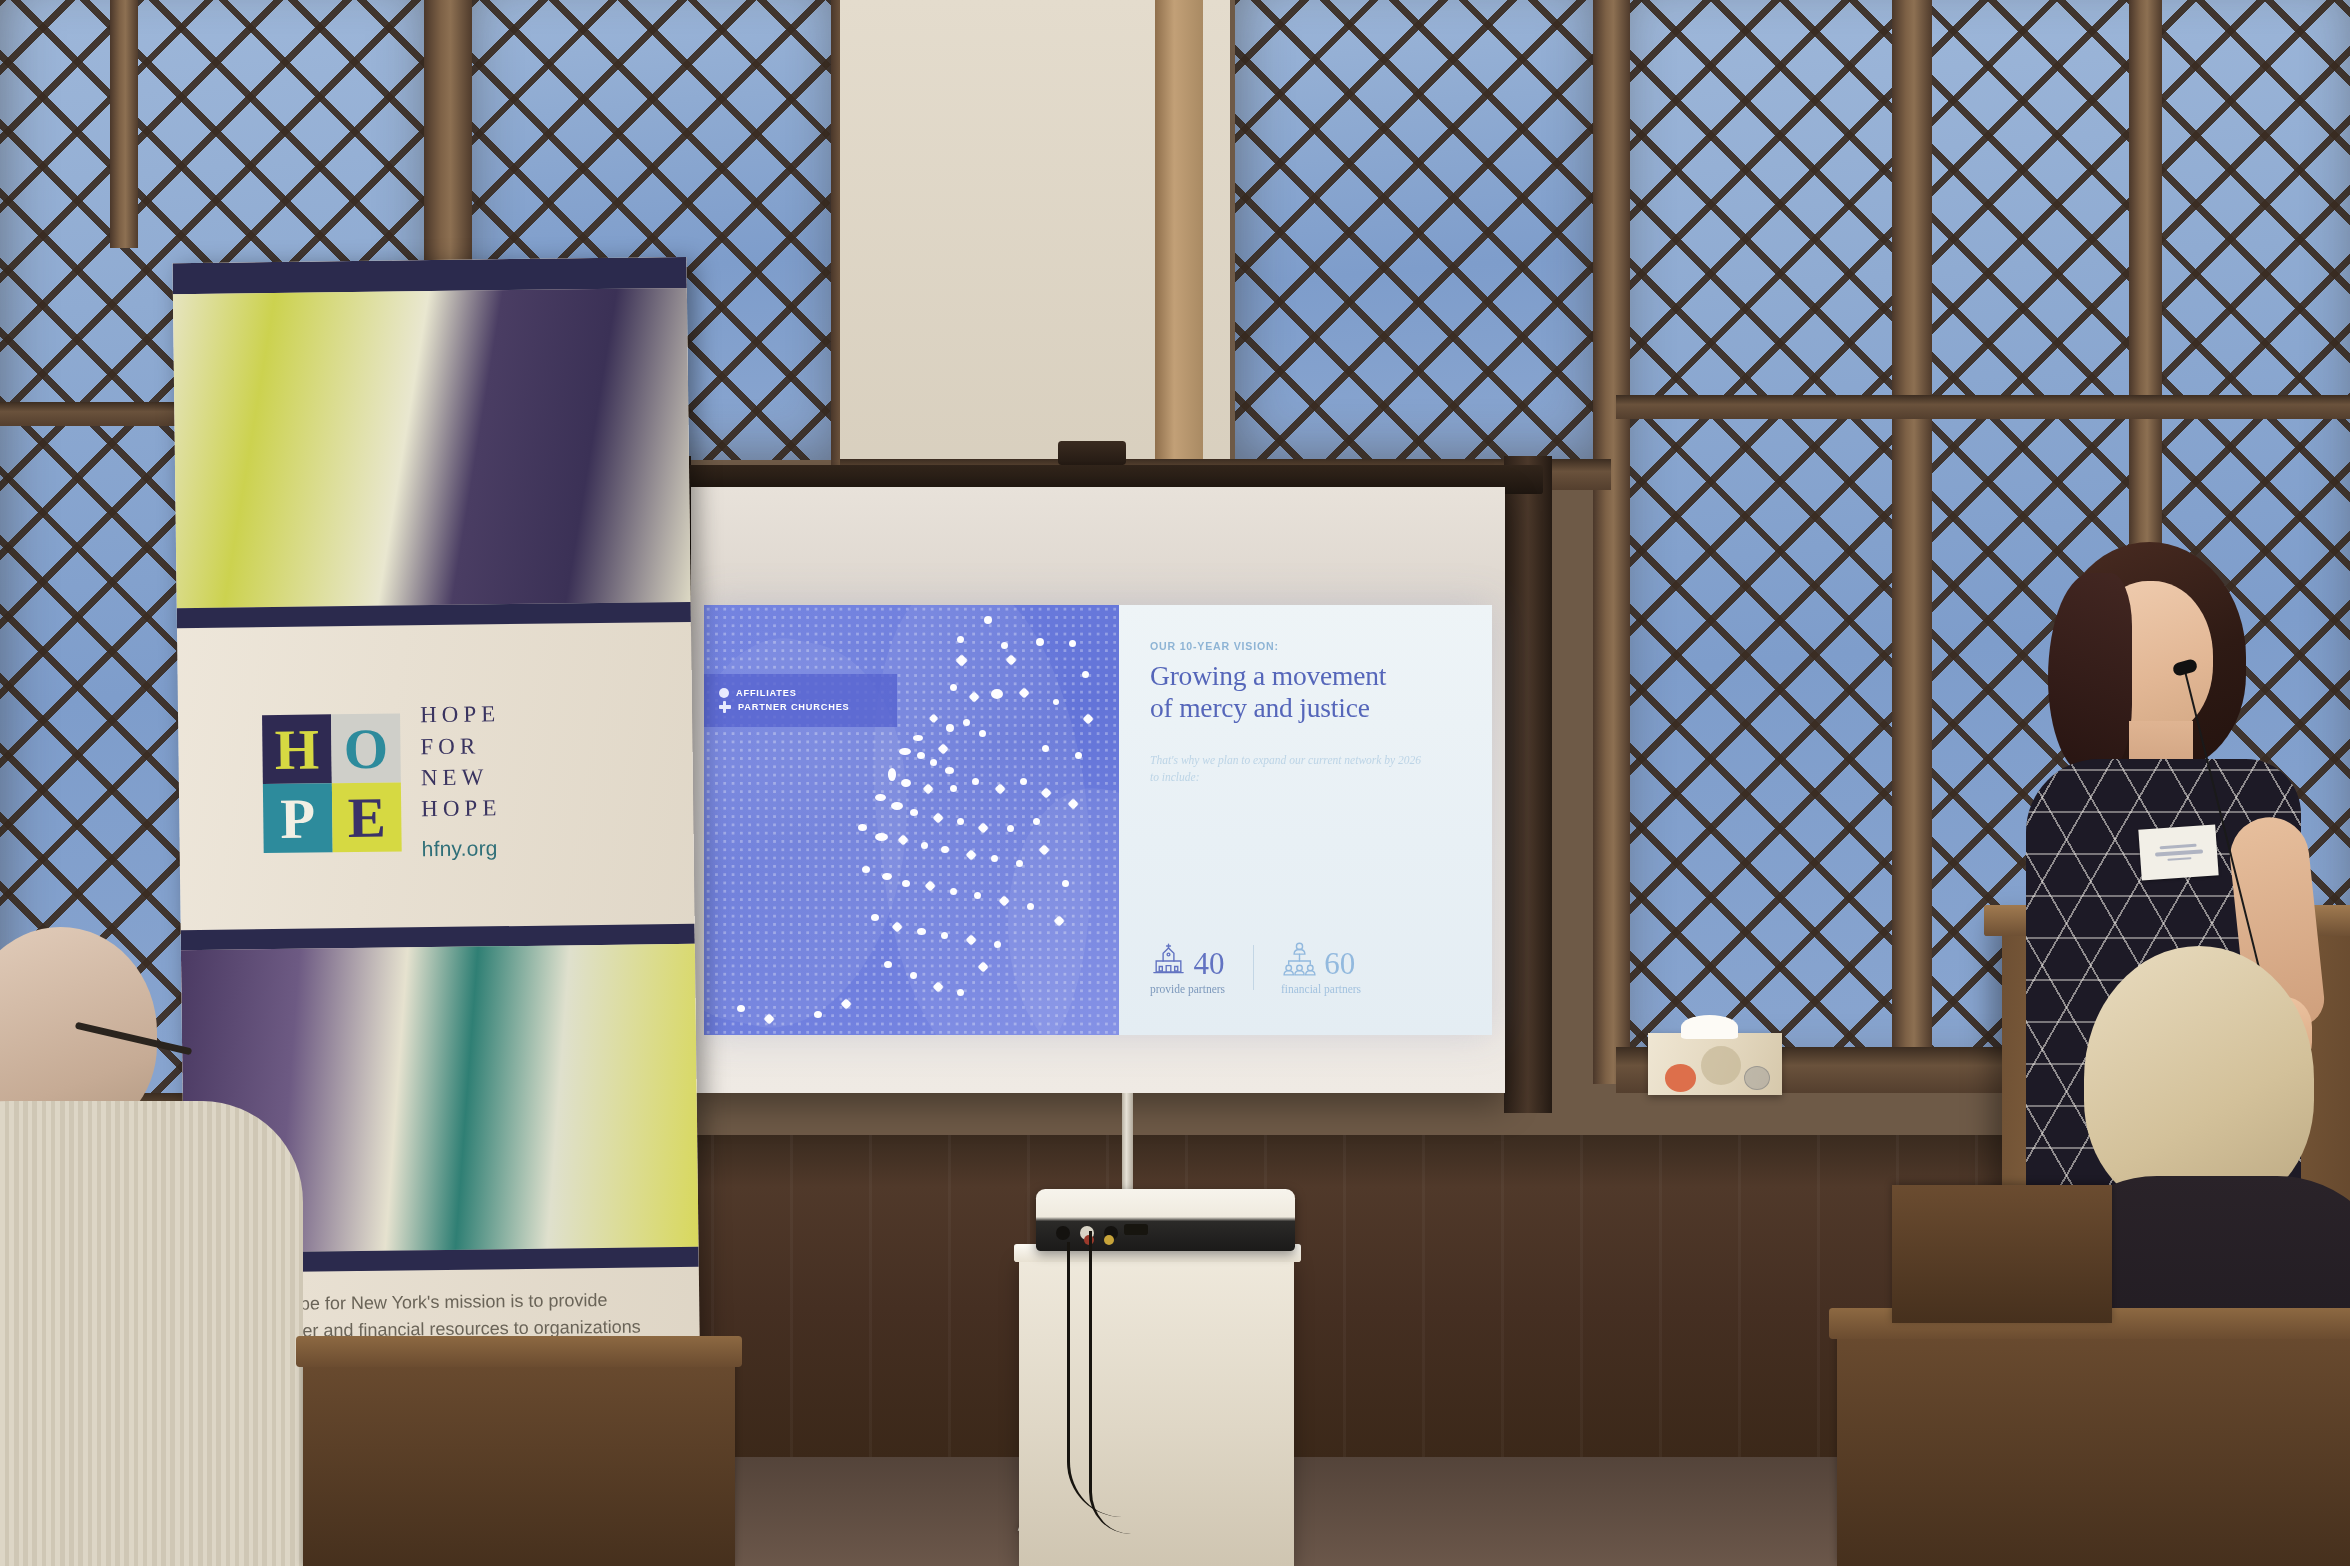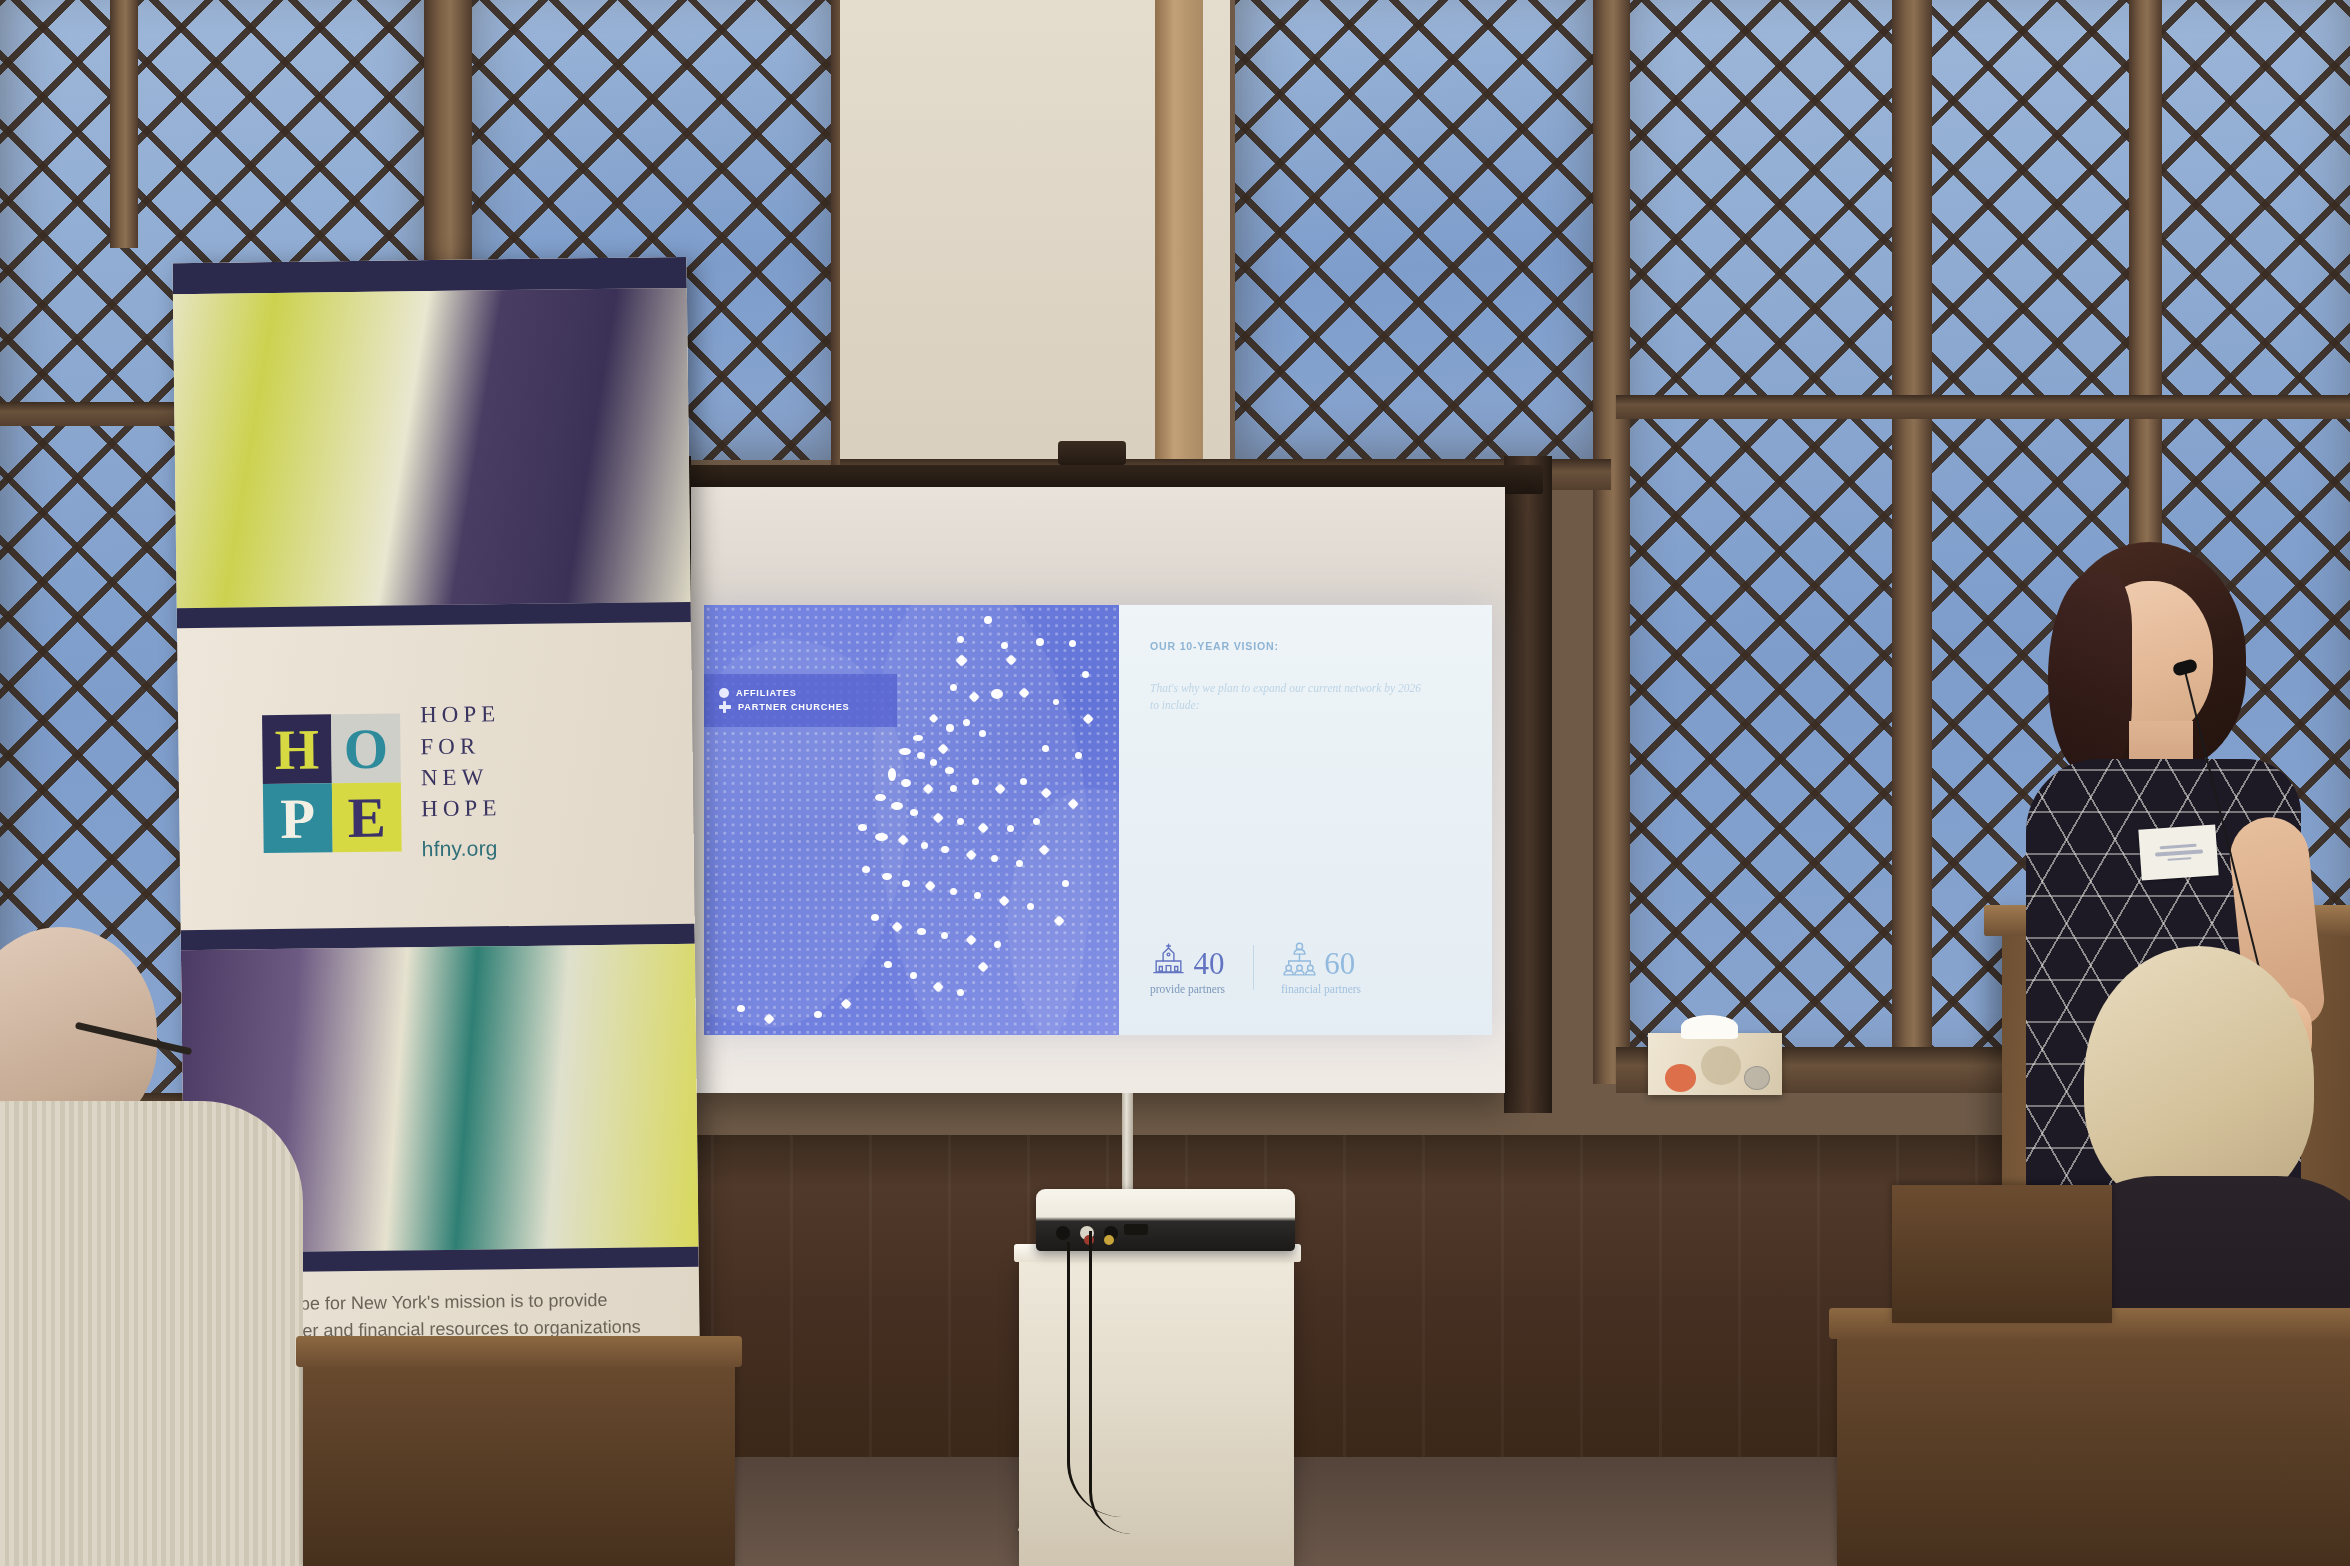--- a/index.html
+++ b/index.html
@@ -481,20 +481,24 @@
             </div>
             <div class="legend-row">
               <span class="plus-mark"></span>
               <span class="lbl">PARTNER CHURCHES</span>
             </div>
           </div>
         </div>
 
         <div class="slide-text">
           <div class="eyebrow">OUR 10-YEAR VISION:</div>
+          <div class="headline">
+            <div>Growing a movement</div>
+            <div>of mercy and justice</div>
+          </div>
           <div class="subcopy">That's why we plan to expand our current network by 2026 to include:</div>
 
           <div class="stats">
             <div class="stat">
               <div class="stat-row">
                 <svg class="ico" viewBox="0 0 48 48">
                   <g fill="none" stroke="#6273c0" stroke-width="1.8" stroke-linecap="round">
                     <path d="M24 4v5"></path>
                       <path d="M21.5 6.5h5"></path>
                     <path d="M24 9l-7 7v10h14V16z"></path>

